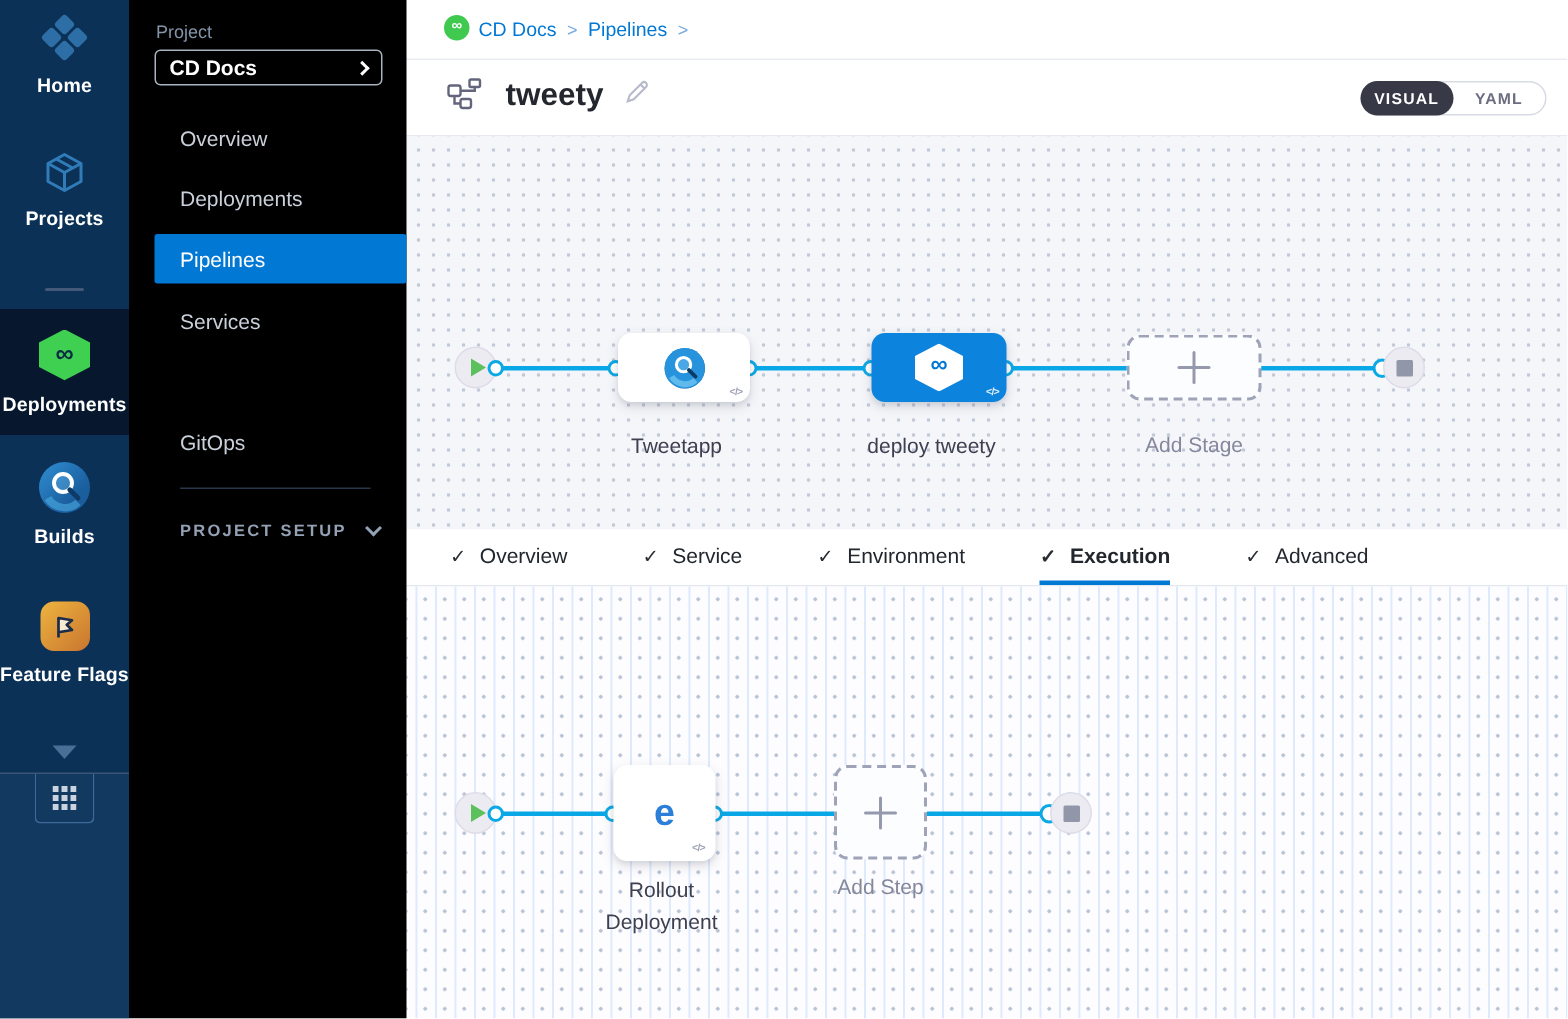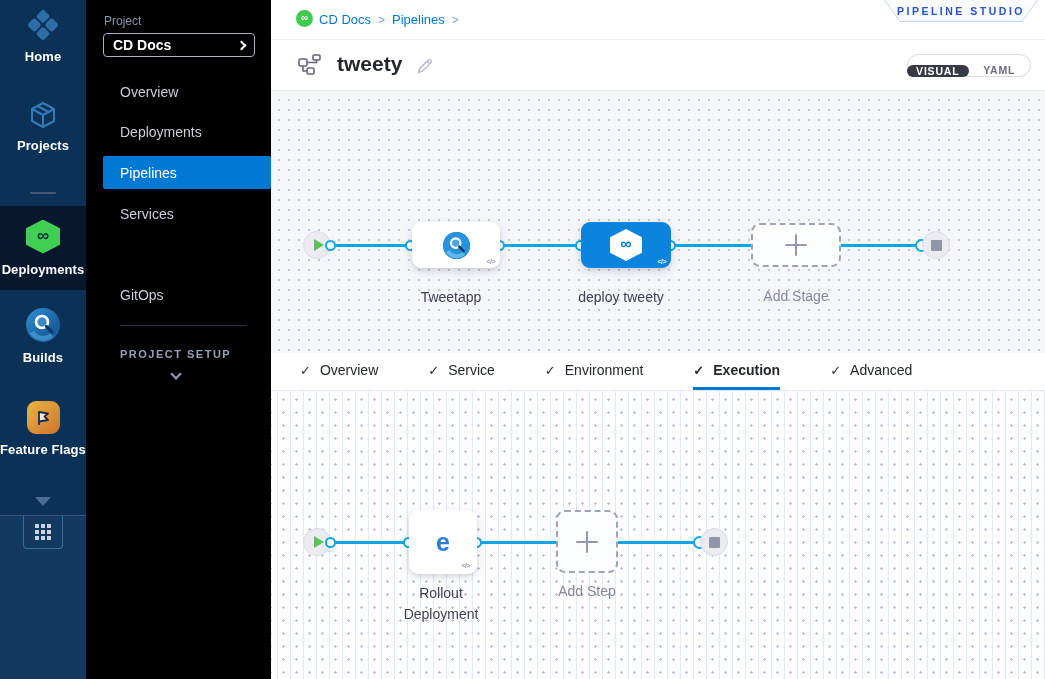--- a/index.html
+++ b/index.html
@@ -25,41 +25,41 @@
 
   
   .subnav { position:absolute; left:86px; top:0; width:185px; height:679px; background:#000000; z-index:4; }
   .proj-label { position:absolute; top:14px; left:18px; font-size:12px; color:#8394A9; }
   .proj-select { position:absolute; top:33px; left:17px; width:152px; height:24px; border:1px solid #A9B2BF; border-radius:4px; display:flex; align-items:center; padding:0 9px; cursor:pointer; }
   .proj-select .pname { color:#fff; font-size:14px; font-weight:600; flex:1; }
   .chev-right { width:7px; height:7px; border-top:2px solid #fff; border-right:2px solid #fff; transform:rotate(45deg); }
   .snav-item { position:absolute; left:17px; right:0; height:33px; display:flex; align-items:center; padding-left:17px; font-size:14px; color:#C9D0DA; cursor:pointer; border-radius:2px; }
   .snav-item.active { background:#0278D5; color:#fff; }
   .snav-div { position:absolute; top:325px; left:34px; width:127px; height:1px; background:#27364A; }
-  .setup-row { position:absolute; top:348px; left:34px; display:flex; align-items:center; gap:14px; cursor:pointer;flex-direction:column; }
+  .setup-row { position:absolute; top:348px; left:34px; display:flex; align-items:center; gap:14px; cursor:pointer; }
   .setup-row .stext { font-size:11px; font-weight:bold; color:#93A1B5; letter-spacing:1.5px; }
   .chev-down { width:8px; height:8px; border-right:2px solid #93A1B5; border-bottom:2px solid #93A1B5; transform:rotate(45deg); margin-top:-4px; }
 
   
   .main { position:absolute; left:271px; top:0; right:0; bottom:0; }
   .crumbbar { position:absolute; top:0; left:0; right:0; height:40px; background:#fff; border-bottom:1px solid #E9ECF3; }
   .crumb-logo { position:absolute; top:10px; left:25px; width:17px; height:17px; border-radius:50%; background:#3FC94F; display:flex; align-items:center; justify-content:center; }
   .crumb-logo span { color:#fff; font-size:10px; font-weight:bold; line-height:1; margin-top:-1px; }
   .crumbs { position:absolute; top:12px; left:48px; display:flex; gap:7px; font-size:13px; align-items:center; }
   .crumb-link { color:#0278D5; cursor:pointer; }
   .crumb-sep { color:#74A8DC; font-size:12px; }
 
   .badge-outer { position:absolute; top:0; right:7px; width:154px; height:22px; clip-path:polygon(0 0,100% 0,calc(100% - 16px) 100%,16px 100%); background:#BFD0F3; z-index:6; }
   .badge-inner { position:absolute; inset:0 0 1px 0; clip-path:polygon(1px 0,calc(100% - 1px) 0,calc(100% - 16px) 100%,16px 100%); background:linear-gradient(#FDFEFF,#F4F8FF); display:flex; align-items:center; justify-content:center; }
   .badge-inner span { font-size:10.5px; font-weight:bold; letter-spacing:2.5px; color:#2952CC; }
 
   .titlebar { position:absolute; top:40px; left:0; right:0; height:51px; background:#fff; border-bottom:1px solid #E6E9F0; }
-  .titlegrp { position:absolute; left:27px; top:12px; display:flex; align-items:flex-end; gap:13px; }
+  .titlegrp { position:absolute; left:27px; top:12px; display:flex; align-items:flex-start; gap:13px; }
   .pipe-title { font-size:21px; font-weight:bold; color:#24272E; }
-  .toggle { position:absolute; right:14px; top:14px; width:124px; height:23px; border:1px solid #D8DBE3; border-radius:12px; background:#fff; display:flex;align-items:flex-end; }
+  .toggle { position:absolute; right:14px; top:14px; width:124px; height:23px; border:1px solid #D8DBE3; border-radius:12px; background:#fff; display:flex; }
   .tseg { flex:1; display:flex; align-items:center; justify-content:center; font-size:10.5px; font-weight:bold; letter-spacing:.8px; cursor:pointer; }
   .tseg.dark { background:#383946; color:#fff; border-radius:12px; margin:-1px 0 -1px -1px; }
   .tseg.light { color:#6B6D80; }
 
   
   .canvas-top { position:absolute; top:91px; left:0; right:0; height:262px;
     background-color:#F4F6FA;
     background-image:radial-gradient(circle,#C2C9D6 1px,transparent 1.4px);
     background-size:10px 10px; background-position:3px 4px; }
   .tabbar { position:absolute; top:353px; left:0; right:0; height:38px; background:#fff; border-bottom:1px solid #E3E7EE; display:flex; padding-left:29px; }
@@ -201,25 +201,20 @@
         <span>∞</span>
       </div>
     <div class="crumbs">
       <span class="crumb-link">CD Docs</span>
       <span class="crumb-sep">&gt;</span>
       <span class="crumb-link">Pipelines</span>
       <span class="crumb-sep">&gt;</span>
     </div>
   </div>
 
-  <div class="badge-outer">
-    <div class="badge-inner">
-        <span>PIPELINE STUDIO</span>
-      </div>
-  </div>
 
   <div class="titlebar">
     <div class="titlegrp">
       <svg width="26" height="22" viewBox="0 0 26 22" fill="none" stroke="#63657C" stroke-width="1.6">
         <rect x="1" y="5" width="8" height="7" rx="1.5"></rect>
         <rect x="15" y="1" width="7" height="5" rx="1"></rect>
         <rect x="9" y="14" width="7" height="6" rx="1.5"></rect>
         <path d="M9 8.5 H18.5 V6 M5 12 V17 H9"></path>
       </svg>
       <span class="pipe-title">tweety</span>

